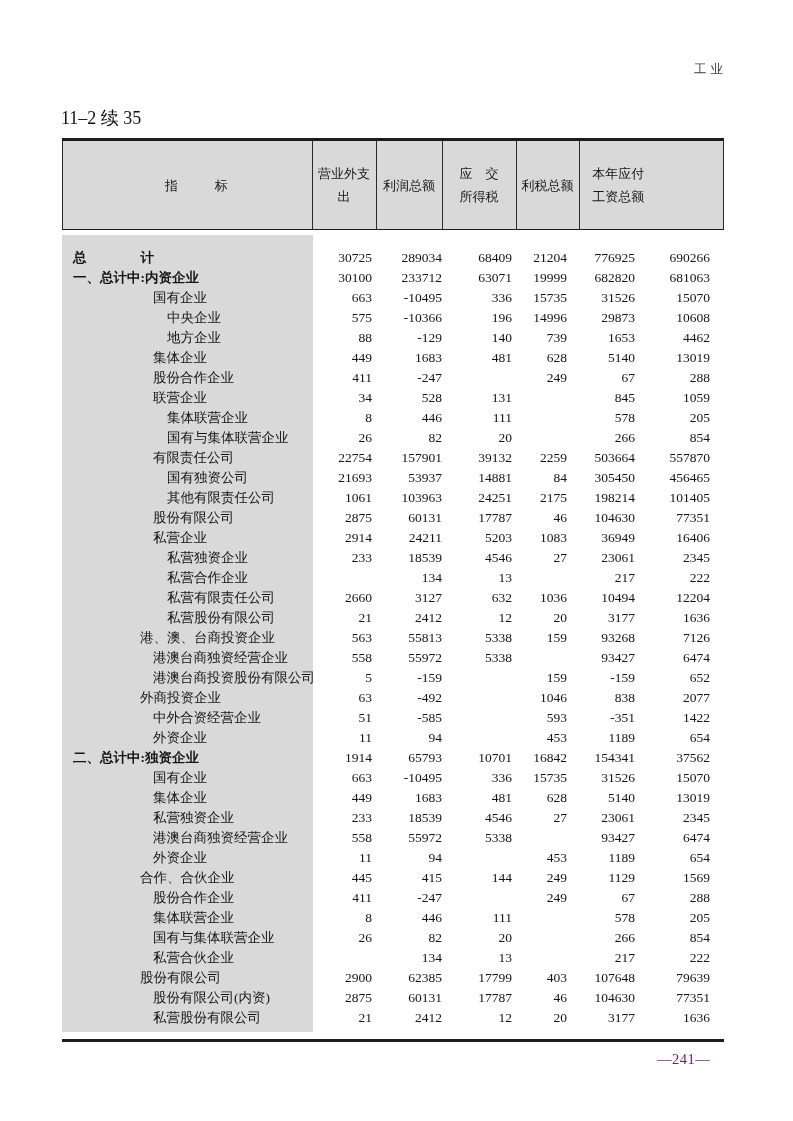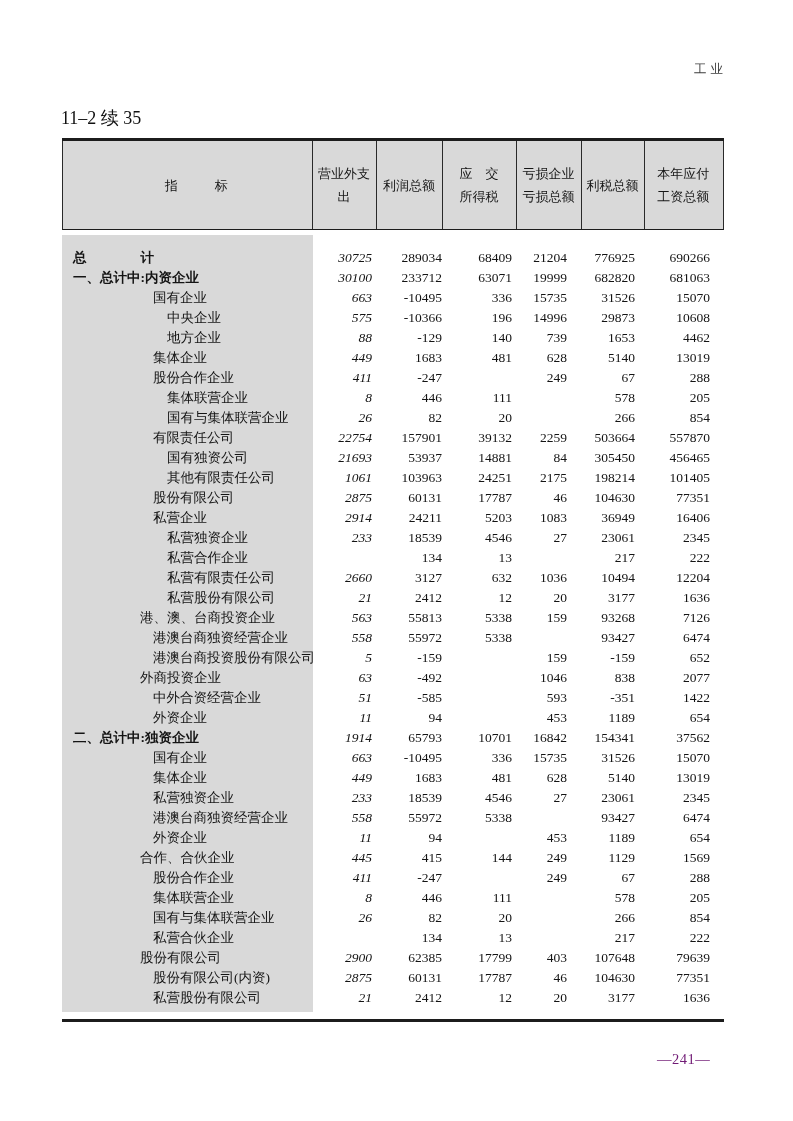--- a/index.html
+++ b/index.html
@@ -75,21 +75,21 @@
   }
   .ind0{padding-left:11px;font-weight:bold;}
   .ind1{padding-left:78px;}
   .ind2{padding-left:91px;}
   .ind3{padding-left:105px;}
   .num{
     box-sizing:border-box;text-align:right;
     font-size:13.5px;color:#141414;
     font-variant-numeric:lining-nums;
   }
-  .c1{width:64px;padding-right:5px;font-style:italic;}
+  .c1{width:64px;padding-right:5px;}
   .c2{width:66px;padding-right:1px;}
   .c3{width:74px;padding-right:5px;}
   .c4{width:65px;padding-right:15px;}
   .c5{width:63px;padding-right:10px;}
   .c6{width:79px;padding-right:14px;}
   .tab-gap-row{display:inline-block;width:54px;}
   .tab-gap-hdr{display:inline-block;width:37px;}
   .page-number{
     position:absolute;left:657px;top:1051px;
     font-size:14.5px;color:#701a75;letter-spacing:0.5px;
@@ -104,22 +104,20 @@
 
   <div class="table-title">11–2 续 35</div>
 
   <div class="stats-table">
     <div class="thead">
       <div class="th th-indicator w-label" id="th-indicator">指<span class="tab-gap-hdr"></span>标</div>
       <div class="th w-c1">营业外支出</div>
       <div class="th w-c2">利润总额</div>
       <div class="th w-c3">应　交
 所得税</div>
-      <div class="th w-c4">亏损企业
-亏损总额</div>
       <div class="th w-c5">利税总额</div>
       <div class="th w-c6">本年应付
 工资总额</div>
     </div>
 
     <div class="tbody" id="tbody">
       <div class="label-col-bg"></div>
     <div class="trow">
           <div class="rlabel ind0">总<span class="tab-gap-row"></span>计</div>
           <div class="num c1">30725</div>
@@ -177,20 +175,29 @@
         <div class="trow">
           <div class="rlabel ind2">股份合作企业</div>
           <div class="num c1">411</div>
           <div class="num c2">-247</div>
           <div class="num c3"></div>
           <div class="num c4">249</div>
           <div class="num c5">67</div>
           <div class="num c6">288</div>
         </div>
         <div class="trow">
+          <div class="rlabel ind2">联营企业</div>
+          <div class="num c1">34</div>
+          <div class="num c2">528</div>
+          <div class="num c3">131</div>
+          <div class="num c4"></div>
+          <div class="num c5">845</div>
+          <div class="num c6">1059</div>
+        </div>
+        <div class="trow">
           <div class="rlabel ind3">集体联营企业</div>
           <div class="num c1">8</div>
           <div class="num c2">446</div>
           <div class="num c3">111</div>
           <div class="num c4"></div>
           <div class="num c5">578</div>
           <div class="num c6">205</div>
         </div>
         <div class="trow">
           <div class="rlabel ind3">国有与集体联营企业</div>

